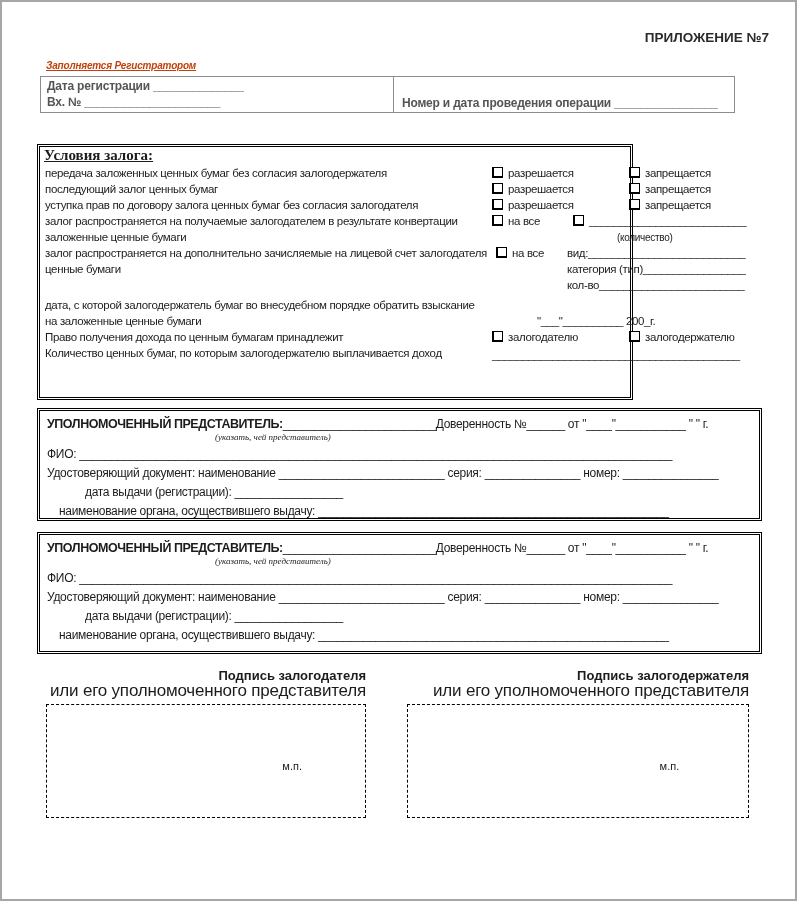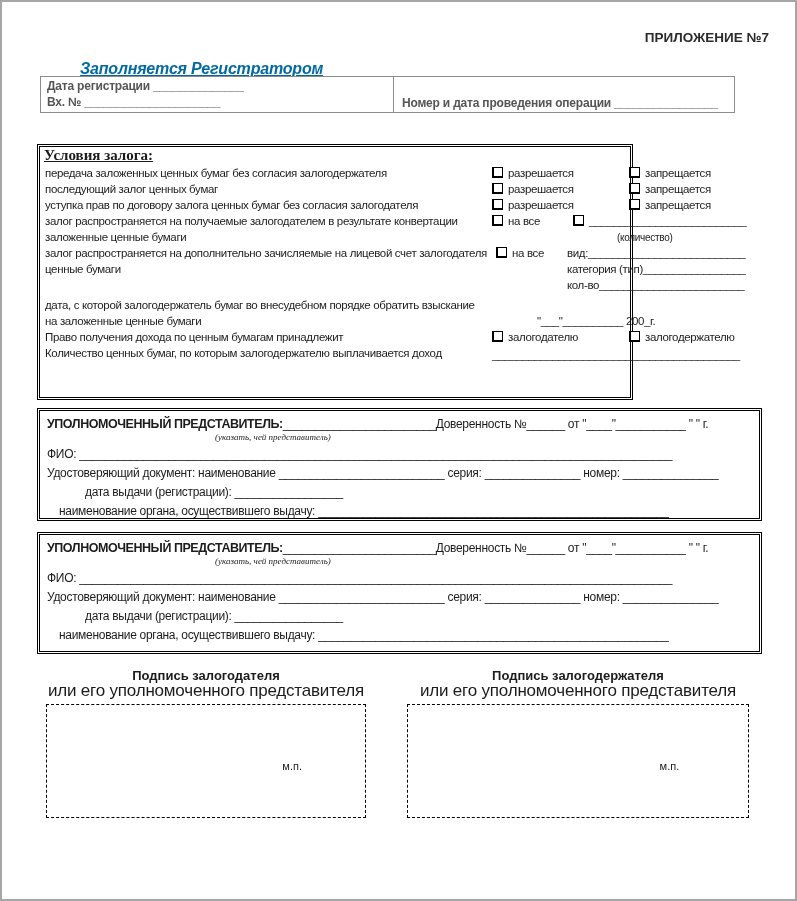--- a/index.html
+++ b/index.html
@@ -4,22 +4,22 @@
 <style>
   html,body{margin:0;padding:0;background:#e9e9e9;}
   .page{
     position:relative;width:797px;height:901px;background:#ffffff;
     border:2px solid #a6a6a6;box-sizing:border-box;overflow:hidden;
     font-family:"Liberation Sans",sans-serif;color:#1c1c1c;
   }
   .nw{white-space:nowrap;}
   
   .appendix{position:absolute;top:28px;right:26px;font-size:13.5px;font-weight:bold;color:#2b2b2b;}
-  .reg-note{position:absolute;left:44px;top:58px;font-size:16px;font-weight:bold;font-style:italic;
-    text-decoration:underline;color:#0369a1;letter-spacing:-0.2px;margin-left:34px;}
+  .reg-note{position:absolute;left:44px;top:58px;font-size:10px;font-weight:bold;font-style:italic;
+    text-decoration:underline;color:#c2410c;letter-spacing:-0.2px;}
   .reg-box{position:absolute;left:38px;top:74px;width:695px;height:37px;border:1px solid #8c8c8c;
     box-sizing:border-box;display:flex;color:#555555;font-weight:bold;font-size:12px;letter-spacing:-0.2px;}
   .reg-left{width:346px;padding:1px 0 0 6px;}
   .reg-left div{line-height:16px;}
   .reg-right{flex:1;border-left:1px solid #8c8c8c;display:flex;align-items:flex-end;padding:0 4px 2px 8px;}
   
   .cond-box{position:absolute;left:35px;top:142px;width:596px;height:256px;border:3px double #000;
     box-sizing:border-box;}
   .cond-abs{position:absolute;white-space:nowrap;font-size:11.5px;letter-spacing:-0.35px;line-height:14px;}
   .cond-title{position:absolute;left:4px;top:0px;font-family:"Liberation Serif",serif;font-size:15px;
@@ -30,21 +30,21 @@
   
   .rep-box{position:absolute;left:35px;width:725px;border:3px double #000;box-sizing:border-box;
     padding:6px 7px 0 7px;font-size:12px;letter-spacing:-0.3px;}
   .rep-line{line-height:15px;white-space:nowrap;}
   .rep-title{font-weight:bold;font-size:12.5px;letter-spacing:-0.45px;}
   .rep-hint{font-size:9px;font-style:italic;letter-spacing:0;line-height:10px;margin-left:168px;
     font-family:"Liberation Serif",serif;}
   .mt4{margin-top:4px;} .mt5{margin-top:5px;}
   .ind1{margin-left:38px;} .ind2{margin-left:12px;}
   
-  .sig-zone{position:absolute;text-align:center;}
+  .sig-zone{position:absolute;text-align:right;}
   .sig-title{font-size:13px;font-weight:bold;line-height:16px;}
   .sig-sub{font-size:17px;letter-spacing:-0.2px;line-height:14px;}
   .seal-box{position:absolute;border:1px dashed #000;box-sizing:border-box;}
   .seal{position:absolute;left:74%;top:49%;font-size:11px;}
 </style>
 </head>
 <body>
 
 <div class="page">
 

